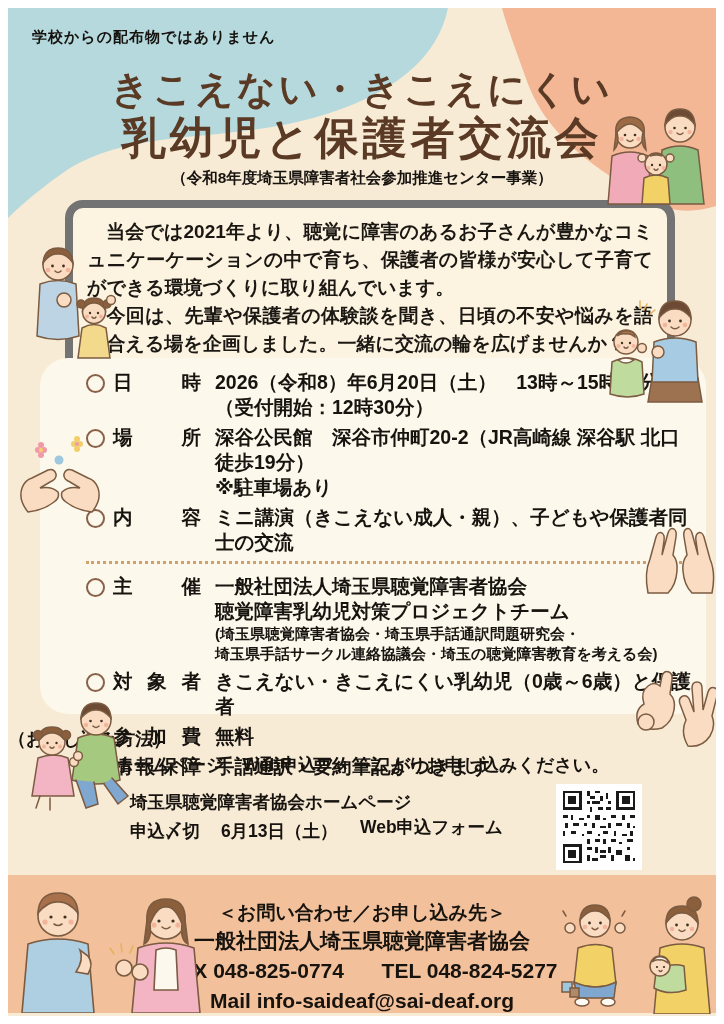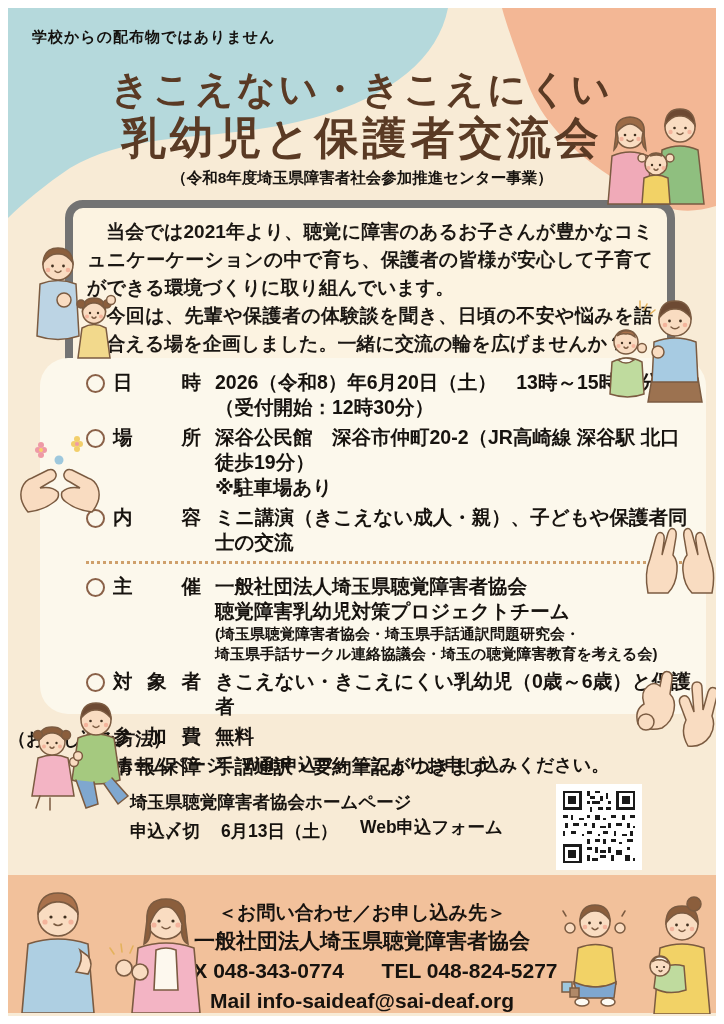--- a/index.html
+++ b/index.html
@@ -230,21 +230,21 @@
         <rect x="24" y="25" width="2" height="2"></rect>
         <rect x="27" y="26" width="1" height="1"></rect>
     </g>
   </svg>
 
   <div class="band">
     <div class="c1">＜お問い合わせ／お申し込み先＞</div>
     <div class="c2">一般社団法人埼玉県聴覚障害者協会</div>
     <div class="c3">
       <span>FAX</span>
-      <span>048-343-0774</span>
+      <span>048-825-0774</span>
       <span class="gap"></span>
       <span>TEL</span>
       <span>048-824-5277</span>
     </div>
     <div class="c4">
       <span>Mail</span>
       <span>info-saideaf@sai-deaf.org</span>
     </div>
   </div>
 

